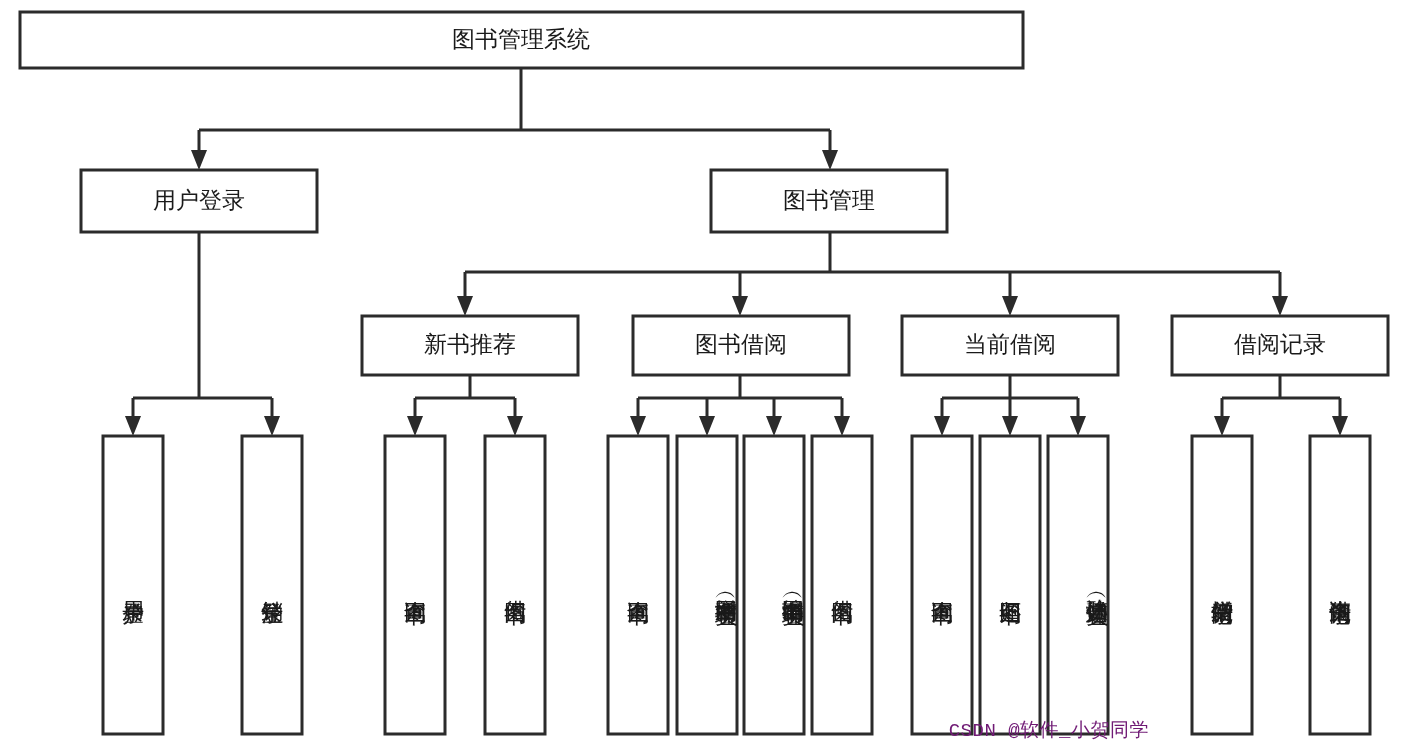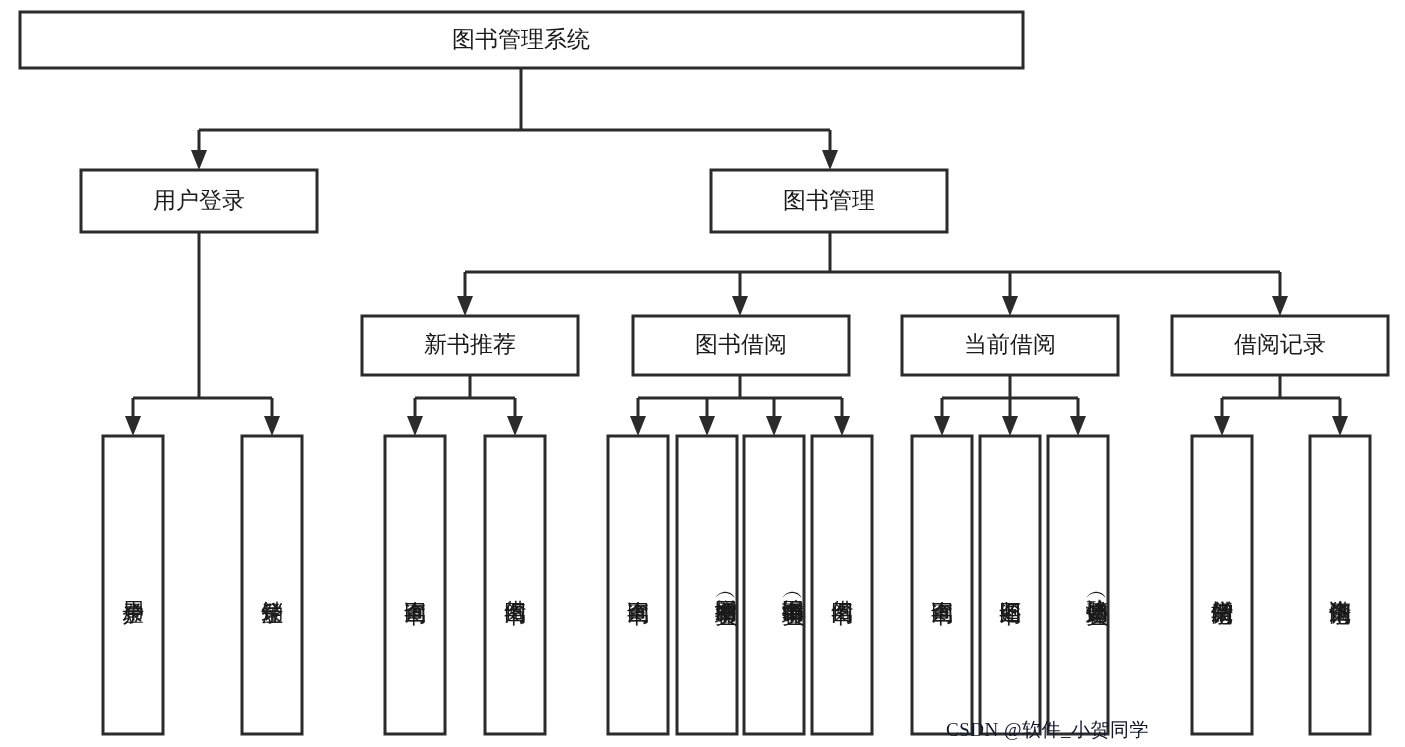--- a/index.html
+++ b/index.html
@@ -62,23 +62,23 @@
     align-items: center;
     justify-content: center;
     text-align: center;
     white-space: nowrap;
     pointer-events: none;
   }
   .watermark {
     position: absolute;
     right: 8px;
     bottom: 4px;
-    font-family: Liberation Serif, serif;
+    font-family: Liberation Mono, monospace;
     font-size: 19px;
-    color: #0f172a;
+    color: #701a75;
     letter-spacing: 0.5px;
     white-space: nowrap;
   }
 </style>
 </head>
 <body>
 
 <div id="diagram-root">
 
   <svg id="flow" viewBox="0 0 1405 747">

